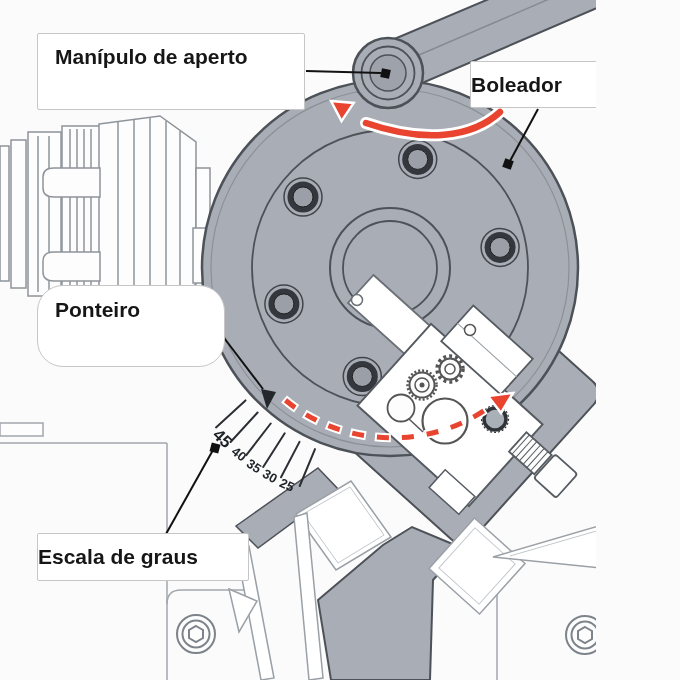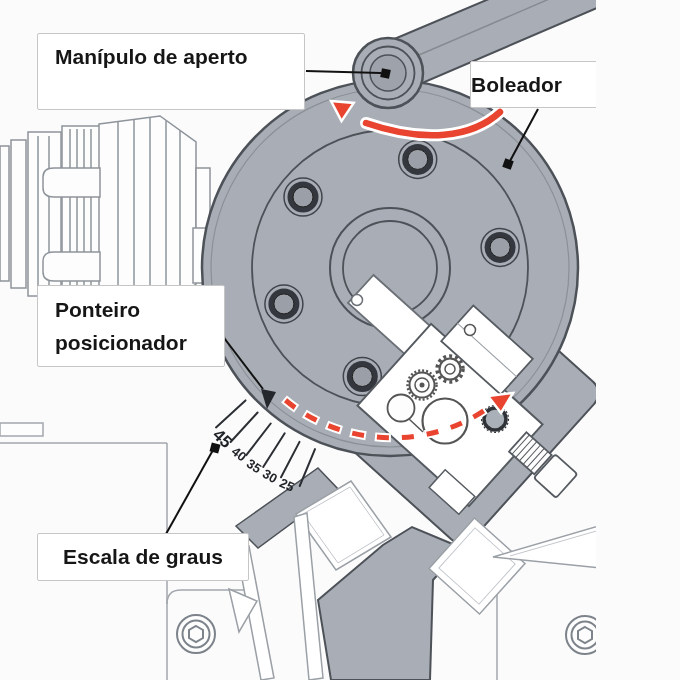--- a/index.html
+++ b/index.html
@@ -3,22 +3,22 @@
 <meta charset="utf-8">
 <style>
   html,body{margin:0;padding:0;background:#fbfbfb;}
   .stage{position:relative;width:596px;height:680px;overflow:hidden;
          font-family:"Liberation Sans","DejaVu Sans",sans-serif;background:#fbfbfb;}
   .stage svg{position:absolute;left:0;top:0;}
   .label{position:absolute;background:#ffffff;border:1px solid #c6c6c6;border-radius:2px;
          color:#161616;font-weight:700;font-size:21px;line-height:33px;box-sizing:border-box;}
   .label-manipulo{left:37px;top:33px;width:268px;height:77px;padding:6px 0 0 17px;}
   .label-boleador{left:470px;top:61px;width:141px;height:47px;text-align:left;line-height:45px;}
-  .label-ponteiro{left:37px;top:285px;width:188px;height:82px;padding:7px 0 4px 17px;}
-  .label-escala{left:37px;top:533px;width:212px;height:48px;text-align:center;line-height:46px;}
+  .label-ponteiro{left:37px;top:285px;width:188px;height:82px;padding:7px 0 4px 17px;border-radius:26px;}
+  .label-escala{left:37px;top:533px;width:212px;height:48px;text-align:left;line-height:46px;}
   .tick-num{position:absolute;color:#1f2227;font-weight:700;transform:translate(-50%,-50%);}
   .n45{left:222px;top:439px;font-size:17px;transform:translate(-50%,-50%) rotate(44deg);}
   .n40{left:239px;top:454px;font-size:13px;transform:translate(-50%,-50%) rotate(39deg);}
   .n35{left:254px;top:466px;font-size:13px;transform:translate(-50%,-50%) rotate(34deg);}
   .n30{left:270px;top:476px;font-size:13px;transform:translate(-50%,-50%) rotate(30deg);}
   .n25{left:287px;top:485px;font-size:13px;transform:translate(-50%,-50%) rotate(25deg);}
 </style>
 </head>
 <body>
 
@@ -222,21 +222,20 @@
     <rect x="210.5" y="443.5" width="9" height="9" fill="#111111" stroke="none" transform="rotate(15 215 448)"></rect>
   </g>
 </svg>
 
   <div class="label label-manipulo">
     <div>Manípulo de aperto</div>
   </div>
   <div class="label label-boleador">Boleador</div>
   <div class="label label-ponteiro">
     <div>Ponteiro</div>
-    <div>posicionador</div>
   </div>
   <div class="label label-escala">Escala de graus</div>
 
   <span class="tick-num n45">45</span>
   <span class="tick-num n40">40</span>
   <span class="tick-num n35">35</span>
   <span class="tick-num n30">30</span>
   <span class="tick-num n25">25</span>
 </div>
 

